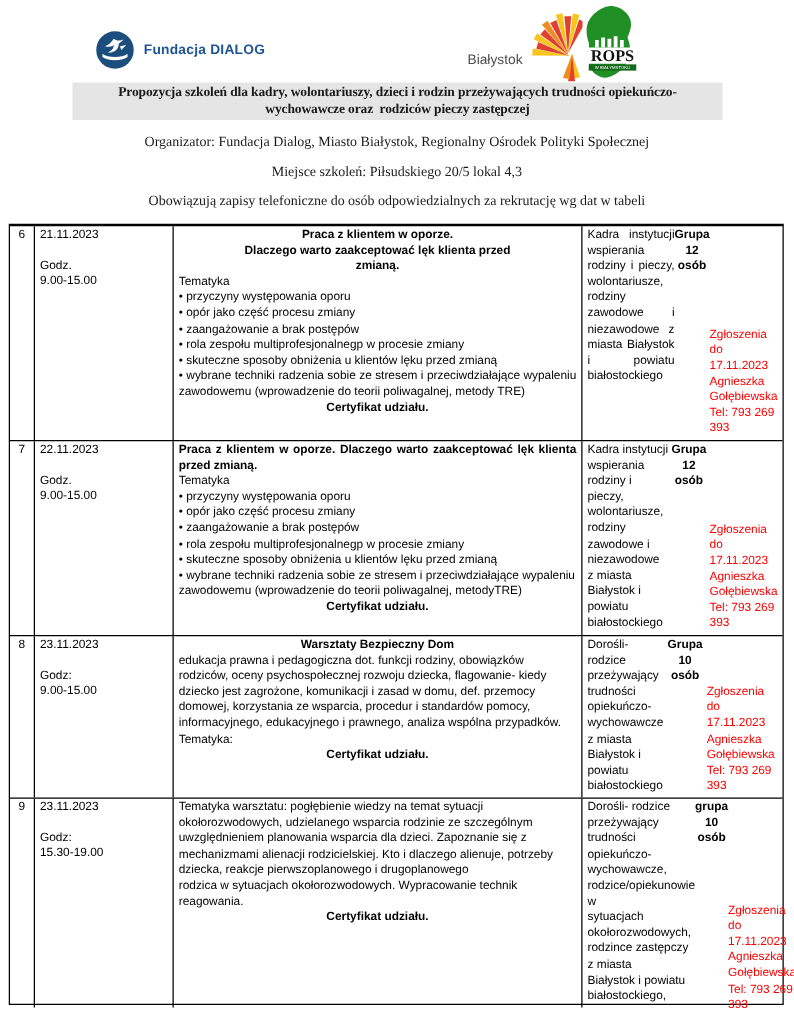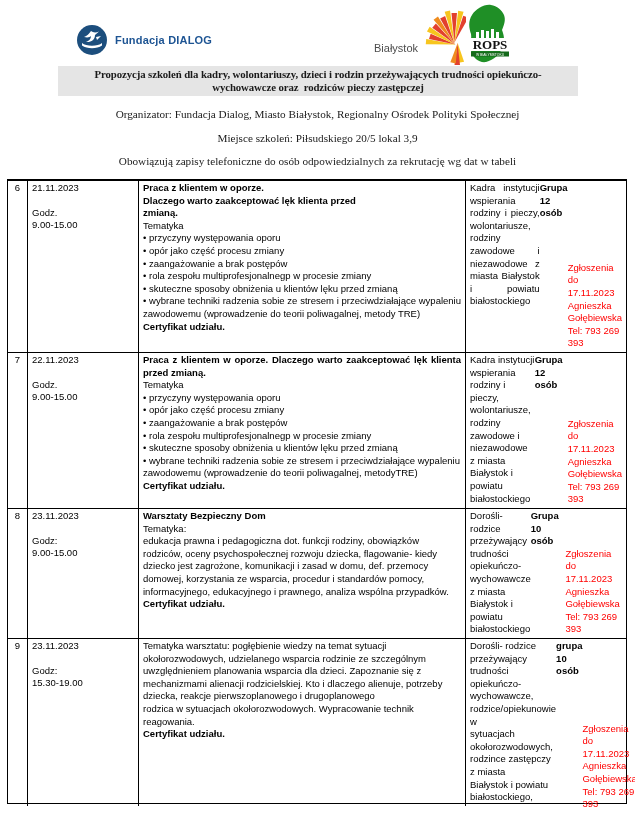--- a/index.html
+++ b/index.html
@@ -37,21 +37,21 @@
   .trow { display: grid; grid-template-columns: 20px 111px 327px 1fr; border-bottom: 1px solid #000; }
   .trow:last-child { border-bottom: none; }
   .r0 { height: 172px; } .r1 { height: 156px; } .r2 { height: 130px; } .r3 { height: 164px; }
   .cell {
     border-right: 1px solid #000; padding: 1px 4px 2px 4px;
     font-size: 9.5px; line-height: 12.6px; overflow: visible;
   }
   .cell:last-child { border-right: none; }
   .c-num { text-align: center; padding: 1px 1px; }
   .c-aud { display: flex; flex-direction: row; }
-  .bold { font-weight: bold; }
+  .bold { font-weight: bold; text-align: center; }
   .red { color: #ff0000; }
   .just { text-align: justify; }
   .prelines { white-space: pre-line; }
   .time-label { margin-top: 12px; }
   .signup { margin-top: auto; }
   .r3 .signup { margin-bottom: -7px; }
 </style>
 </head>
 <body>
 
@@ -102,21 +102,21 @@
       <text x="28" y="45" text-anchor="middle" font-family="Liberation Serif, serif" font-size="13" font-weight="bold" fill="#111">ROPS</text>
       <rect x="9" y="47.5" width="38" height="5" fill="#156a1b"></rect>
       <text x="28" y="51.5" text-anchor="middle" font-family="Liberation Sans, sans-serif" font-size="3.4" fill="#fff">W BIAŁYMSTOKU</text>
     </svg>
   </div>
 </div>
 
 <div class="banner">Propozycja szkoleń dla kadry, wolontariuszy, dzieci i rodzin przeżywających trudności opiekuńczo-
 wychowawcze oraz  rodziców pieczy zastępczej</div>
 <div class="meta m1">Organizator: Fundacja Dialog, Miasto Białystok, Regionalny Ośrodek Polityki Społecznej</div>
-<div class="meta m2">Miejsce szkoleń: Piłsudskiego 20/5 lokal 3,9</div>
+<div class="meta m2">Miejsce szkoleń: Piłsudskiego 20/5 lokal 4,3</div>
 <div class="meta m3">Obowiązują zapisy telefoniczne do osób odpowiedzialnych za rekrutację wg dat w tabeli</div>
 
 <div class="tbl">
 
   <div class="trow r0">
     <div class="cell c-num">6</div>
     <div class="cell">
       <div>21.11.2023</div>
       <div class="time-label">Godz.</div>
       <div>9.00-15.00</div>
@@ -181,22 +181,22 @@
 
   <div class="trow r2">
     <div class="cell c-num">8</div>
     <div class="cell">
       <div>23.11.2023</div>
       <div class="time-label">Godz:</div>
       <div>9.00-15.00</div>
     </div>
     <div class="cell">
       <div class="bold">Warsztaty Bezpieczny Dom</div>
+      <div>edukacja prawna i pedagogiczna dot. funkcji rodziny, obowiązków rodziców, oceny psychospołecznej rozwoju dziecka, flagowanie- kiedy dziecko jest zagrożone, komunikacji i zasad w domu, def. przemocy domowej, korzystania ze wsparcia, procedur i standardów pomocy, informacyjnego, edukacyjnego i prawnego, analiza wspólna przypadków.</div>
       <div>Tematyka:</div>
-      <div>edukacja prawna i pedagogiczna dot. funkcji rodziny, obowiązków rodziców, oceny psychospołecznej rozwoju dziecka, flagowanie- kiedy dziecko jest zagrożone, komunikacji i zasad w domu, def. przemocy domowej, korzystania ze wsparcia, procedur i standardów pomocy, informacyjnego, edukacyjnego i prawnego, analiza wspólna przypadków.</div>
       <div class="bold">Certyfikat udziału.</div>
     </div>
     <div class="cell c-aud">
       <div class="prelines">Dorośli- rodzice
 przeżywający trudności
 opiekuńczo-wychowawcze
 z miasta Białystok i
 powiatu białostockiego</div>
       <div class="bold">Grupa 10 osób</div>
       <div class="signup red">

